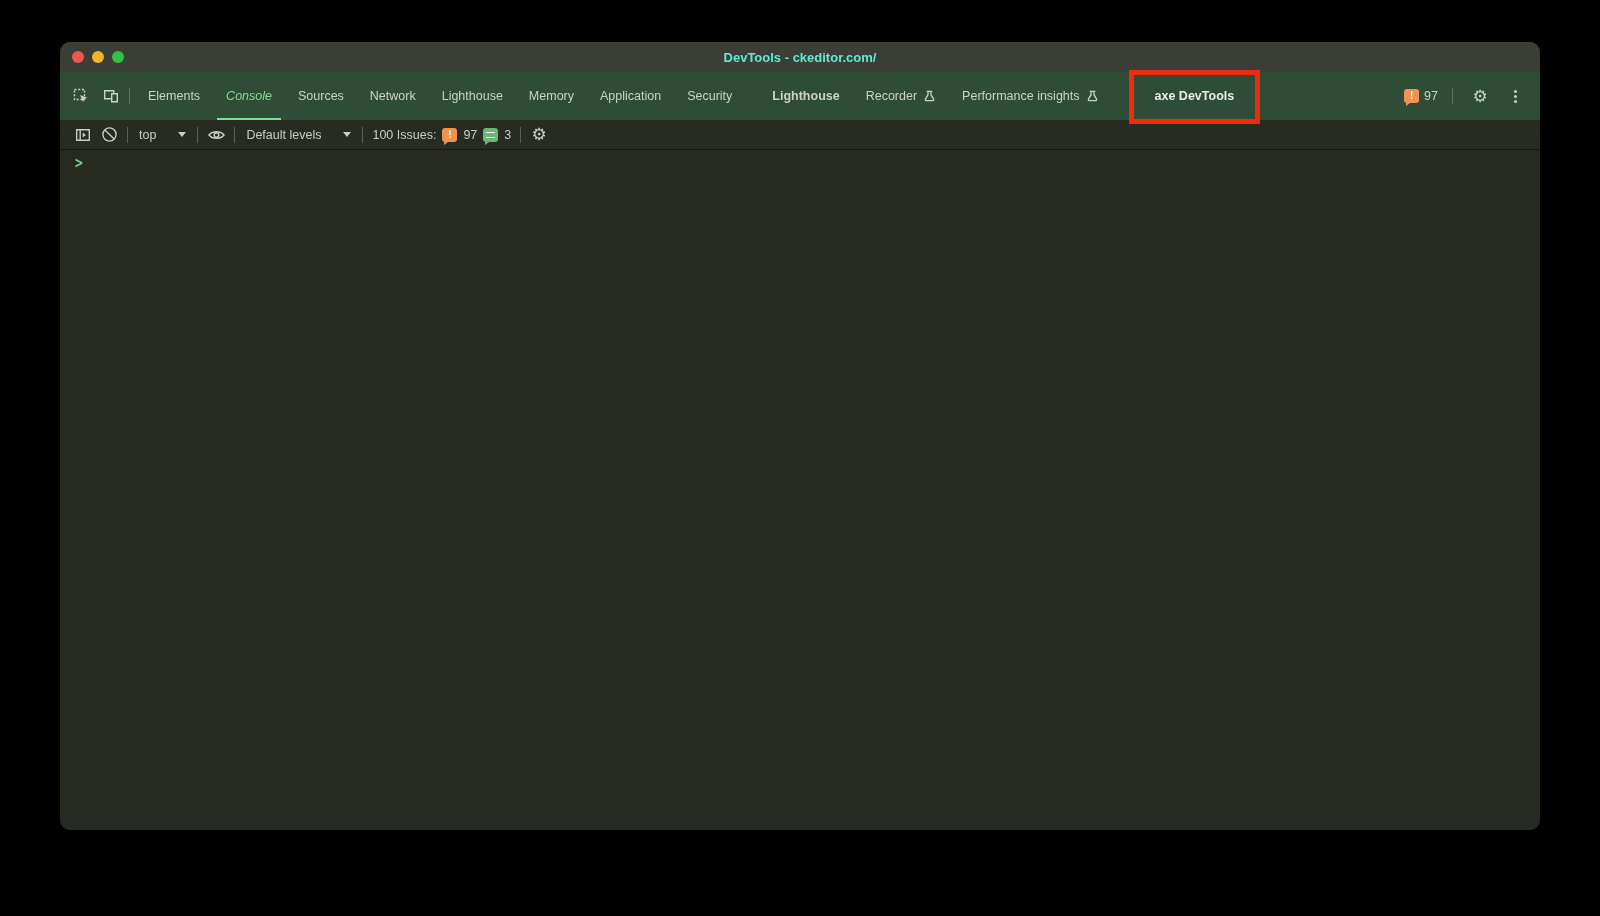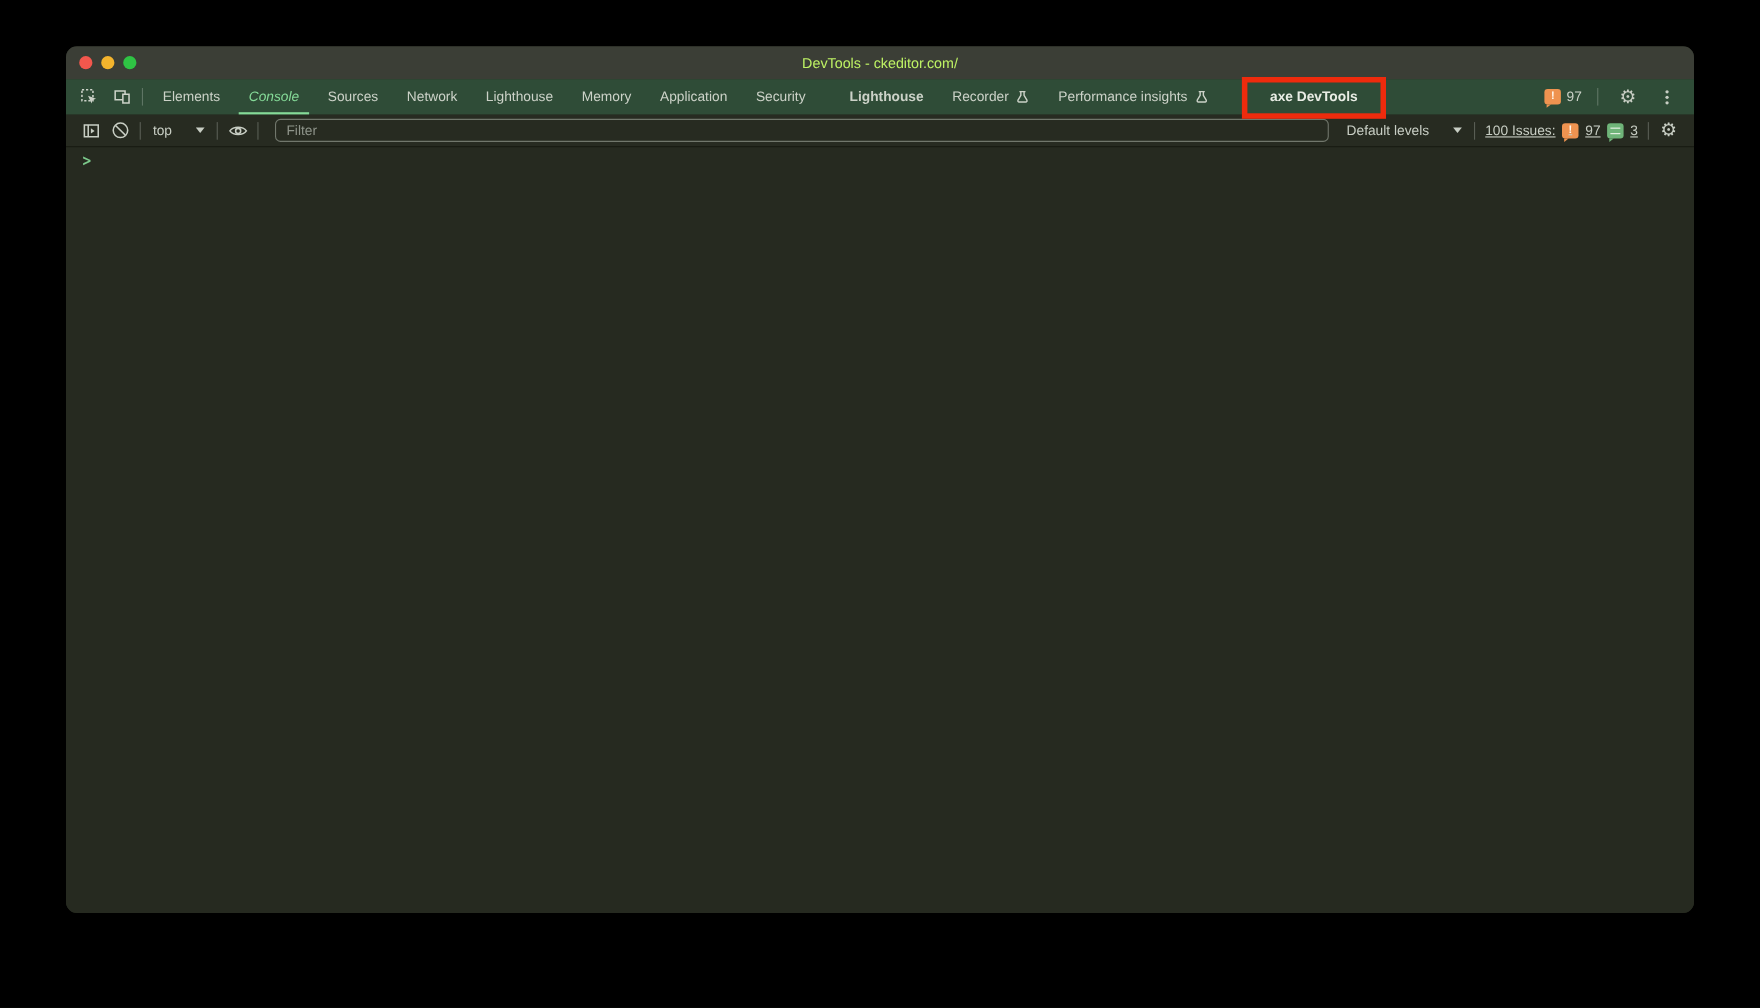--- a/index.html
+++ b/index.html
@@ -14,24 +14,24 @@
   }
 
   
   .titlebar { height: 30px; background: #3b3e36; position: relative;
     display: flex; align-items: center; justify-content: center; flex: none; }
   .traffic { position: absolute; left: 12px; top: 9px; display: flex; gap: 8px; }
   .light { width: 12px; height: 12px; border-radius: 50%; }
   .light.red    { background: #f2574d; }
   .light.yellow { background: #f3b42d; }
   .light.green  { background: #2fc344; }
-  .win-title { color: #bef264; font-size: 13px; font-weight: normal; }
-
-  
-  .tabbar { height: 32px; background: #2f4c37; display: flex; align-items: stretch;
+  .win-title { color: #5eead4; font-size: 13px; font-weight: bold; }
+
+  
+  .tabbar { height: 48px; background: #2f4c37; display: flex; align-items: stretch;
     padding-left: 8px; flex: none; position: relative; color: #ccd2c8; }
   .tb-icons { display: flex; align-items: center; gap: 4px; }
   .icon-btn { width: 26px; height: 26px; display: flex; align-items: center;
     justify-content: center; border-radius: 4px; flex: none; }
   .vdiv { width: 1px; height: 16px; background: rgba(220,228,218,.28);
     align-self: center; margin: 0 5px; flex: none; }
   .tabs { display: flex; align-items: stretch; }
   .tab { display: flex; align-items: center; gap: 6px; padding: 0 13px;
     font-size: 12.5px; white-space: nowrap; position: relative; cursor: default; }
   .tab.selected { color: #85da98; font-style: italic; }
@@ -70,21 +70,21 @@
     color: #c8cec4; font-size: 12.5px; }
   .ctx-select, .levels-select { display: flex; align-items: center; gap: 22px;
     padding: 0 6px; white-space: nowrap; }
   .caret-down { width: 0; height: 0; border-left: 4px solid transparent;
     border-right: 4px solid transparent; border-top: 5px solid #c8cec4; }
   .filter-input { flex: 1; height: 21px; margin: 0 10px; background: transparent;
     border: 1px solid #71776c; border-radius: 5px; color: #c8cec4;
     font-size: 12.5px; padding: 0 9px; font-family: "Liberation Sans", sans-serif; }
   .filter-input::placeholder { color: #8e948a; }
   .issues-group { display: flex; align-items: flex-start; gap: 6px; white-space: nowrap;
-    padding: 0 4px; text-decoration: underline; }
+    padding: 0 4px; }
 
   
   .console-body { flex: 1; background: #262a20; position: relative; }
   .prompt-row { position: absolute; left: 0; right: 0; top: 0; height: 24px;
     display: flex; align-items: center; padding-left: 15px; }
   .prompt-chevron { color: #7cc98b; font-weight: bold; font-size: 13px;
     font-family: "DejaVu Sans Mono", monospace; transform: scaleY(1.15); }
 
   svg.ic { display: block; }
   svg.ic * { vector-effect: non-scaling-stroke; }
@@ -205,21 +205,20 @@
       <div class="caret-down"></div>
     </div>
     <div class="vdiv"></div>
     <div class="icon-btn">
       <svg class="ic" width="19" height="16" viewBox="0 0 19 16">
         <path d="M2 8 C5.2 3.6 13.8 3.6 17 8 C13.8 12.4 5.2 12.4 2 8 Z" fill="none" stroke="#c8cec4" stroke-width="1.4"></path>
         <circle cx="9.5" cy="8" r="2.3" fill="none" stroke="#c8cec4" stroke-width="1.4"></circle>
       </svg>
     </div>
     <div class="vdiv"></div>
-    <input class="filter-input" type="text" placeholder="Filter" style="">
     <div class="levels-select">
       <span>Default levels</span>
       <div class="caret-down"></div>
     </div>
     <div class="vdiv"></div>
     <div class="issues-group">
       <span>100 Issues:</span>
       <div class="bubble orange">
         <span class="glyph">!</span>
       </div>

